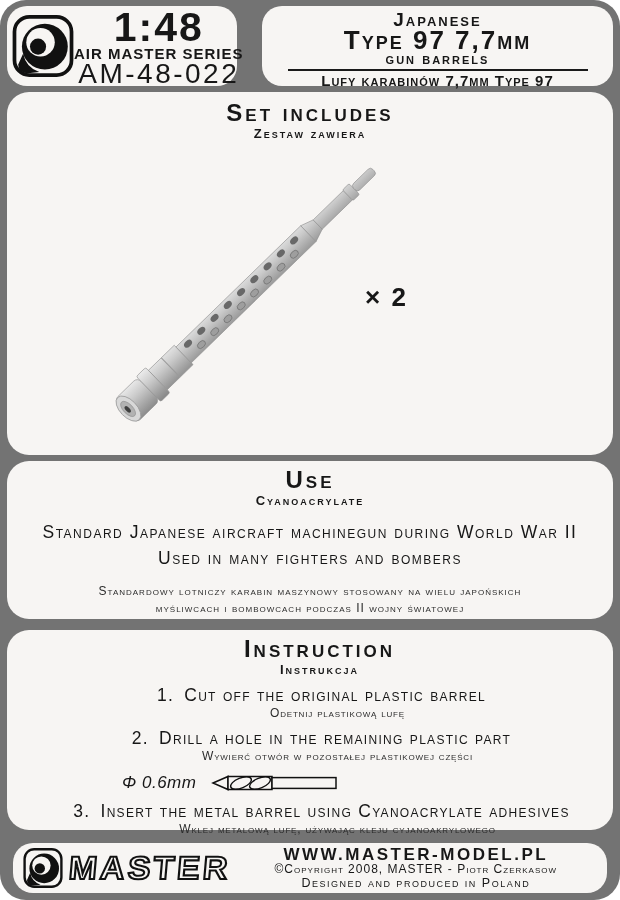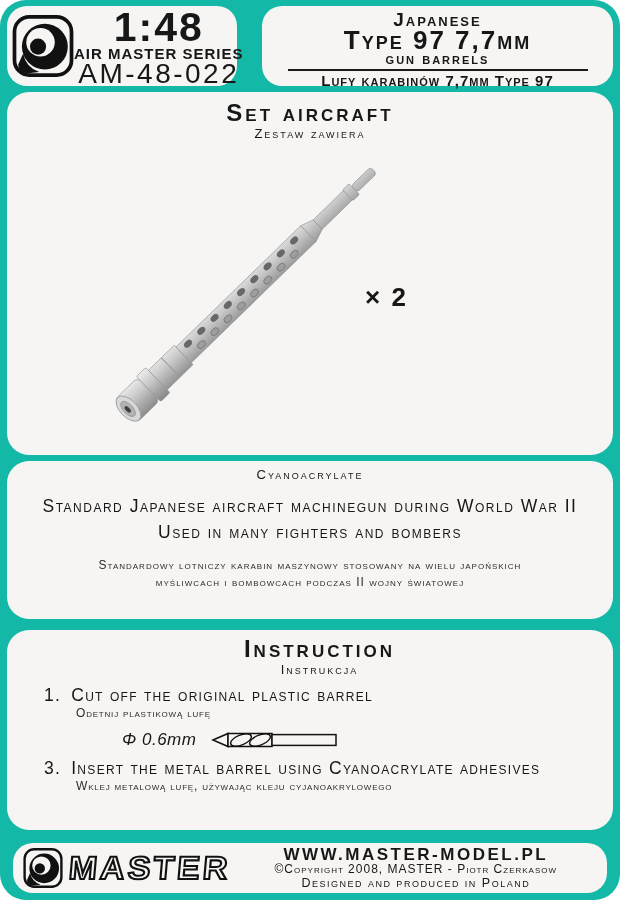--- a/index.html
+++ b/index.html
@@ -1,53 +1,53 @@
 <!DOCTYPE html>
 <html><head>
 <meta charset="utf-8">
 <style>
   * { margin:0; padding:0; box-sizing:border-box; }
   html,body { width:620px; height:900px; background:#ffffff; }
   body { font-family:"Liberation Sans","DejaVu Sans",sans-serif; color:#171717; position:relative; }
-  .page { position:absolute; left:0; top:0; width:620px; height:900px; background:#14b8a6; border-radius:26px; overflow:hidden; }
+  .page { position:absolute; left:0; top:0; width:620px; height:900px; background:#737373; border-radius:26px; overflow:hidden; }
   .panel { position:absolute; left:7px; right:7px; background:#f7f5f3; border-radius:22px; }
 
   
   .hdr-left { position:absolute; left:7px; top:6px; width:230px; height:80px; background:#f7f5f3; border-radius:20px; display:flex; align-items:center; }
   .hdr-left .logo { width:62px; height:68px; margin-left:5px; flex:0 0 auto; }
   .hdr-left .col { flex:1; text-align:center; padding-right:4px; }
   .scale-big { font-size:41px; font-weight:bold; line-height:38px; letter-spacing:2px; }
   .series { font-size:15px; font-weight:bold; letter-spacing:1px; line-height:16px; white-space:nowrap; }
   .prodcode { font-size:28px; font-weight:normal; letter-spacing:2.5px; line-height:23px; white-space:nowrap; }
 
   .hdr-right { position:absolute; left:262px; top:6px; width:351px; height:80px; background:#f7f5f3; border-radius:20px; text-align:center; padding-top:4px; }
   .sc { font-variant:small-caps; }
   .ttl1 { font-size:19px; font-weight:bold; letter-spacing:2px; line-height:19px; }
   .ttl2 { font-size:26px; font-weight:bold; letter-spacing:2px; line-height:22px; }
   .ttl3 { font-size:15px; font-weight:bold; letter-spacing:2px; line-height:15px; }
   .hdr-rule { width:300px; height:2px; background:#1a1a1a; margin:3px auto 2px auto; }
   .ttl-pl { font-size:15px; font-weight:bold; letter-spacing:1px; line-height:16px; }
 
   
   .sec-title { font-variant:small-caps; font-size:24px; font-weight:bold; letter-spacing:3px; text-align:center; line-height:26px; }
-  .sec-sub   { font-variant:small-caps; font-size:13px; font-weight:normal; letter-spacing:2px; text-align:center; line-height:15px; }
+  .sec-sub   { font-variant:small-caps; font-size:13px; font-weight:bold; letter-spacing:2px; text-align:center; line-height:15px; }
 
   
   .panel-set { top:92px; height:363px; padding-top:8px; }
   .barrel-wrap { position:absolute; left:55px; top:60px; width:400px; height:290px; }
   .qty { position:absolute; left:358px; top:190px; font-size:26px; font-weight:bold; letter-spacing:2px; }
 
   
   .panel-use { top:461px; height:158px; padding-top:6px; }
   .use-en { margin-top:11px; text-align:center; font-variant:small-caps; font-size:17.5px; letter-spacing:1.5px; line-height:26px; font-weight:500; }
   .use-pl { margin-top:12px; text-align:center; font-variant:small-caps; font-size:12px; letter-spacing:1px; line-height:17px; color:#2b2b2b; }
 
   
   .panel-ins { top:630px; height:200px; padding-top:6px;padding-left:19px; }
-  .steps { margin:9px 14px 0 18px; }
+  .steps { margin:9px 14px 0 18px;text-align:center; }
   .step-en { font-variant:small-caps; font-size:17.5px; letter-spacing:1.3px; line-height:19px; font-weight:500; white-space:nowrap; }
   .step-en .num { margin-right:10px; }
   .step-pl { font-variant:small-caps; font-size:12px; letter-spacing:0.8px; line-height:13px; margin:2px 0 9px 32px; color:#2b2b2b; }
   .drill-row { display:flex; align-items:center; margin:2px 0 8px 78px; height:22px; }
   .drill-label { font-style:italic; font-size:17px; letter-spacing:0.5px; margin-right:14px; }
 
   
   .footer { position:absolute; left:13px; top:843px; width:594px; height:50px; background:#f7f5f3; border-radius:20px; display:flex; align-items:center; }
   .footer .logo { width:40px; height:42px; margin-left:10px; flex:0 0 auto; }
   .brand { font-size:34px; font-weight:bold; letter-spacing:3px; color:#f7f5f3; -webkit-text-stroke:2.2px #111; transform:skewX(-5deg) scaleY(0.95); margin-left:6px; flex:0 0 auto; }
@@ -78,21 +78,21 @@
 
   <div class="hdr-right">
     <div class="ttl1 sc">Japanese</div>
     <div class="ttl2 sc">Type 97 7,7mm</div>
     <div class="ttl3 sc">gun barrels</div>
     <div class="hdr-rule"></div>
     <div class="ttl-pl sc">Lufy karabinów 7,7mm Type 97</div>
   </div>
 
   <div class="panel panel-set">
-    <div class="sec-title">Set aircraft</div>
+    <div class="sec-title">Set includes</div>
     <div class="sec-sub">Zestaw zawiera</div>
 
     <svg class="barrel-wrap" viewBox="0 0 400 290">
       <defs>
         <linearGradient id="metal" gradientUnits="userSpaceOnUse" x1="0" y1="-18" x2="0" y2="18">
           <stop offset="0" stop-color="#ededed"></stop>
           <stop offset="0.38" stop-color="#cacaca"></stop>
           <stop offset="0.72" stop-color="#a4a4a4"></stop>
           <stop offset="1" stop-color="#868686"></stop>
         </linearGradient>
@@ -136,20 +136,21 @@
         <rect x="266" y="-6.5" width="42" height="13" fill="url(#metal)" stroke="#8d8d8d" stroke-width="0.6"></rect>
         <rect x="308" y="-7.5" width="9" height="15" rx="1.5" fill="url(#metal)" stroke="#8d8d8d" stroke-width="0.6"></rect>
         <rect x="317" y="-4.5" width="27" height="9" rx="3.5" fill="url(#metal)" stroke="#8d8d8d" stroke-width="0.6"></rect>
       </g>
     </svg>
 
     <div class="qty">× 2</div>
   </div>
 
   <div class="panel panel-use">
+    <div class="sec-title">Use</div>
     <div class="sec-sub">Cyanoacrylate</div>
     <div class="use-en">
       <div>Standard Japanese aircraft machinegun during World War II</div>
       <div>Used in many fighters and bombers</div>
     </div>
     <div class="use-pl">
       <div>Standardowy lotniczy karabin maszynowy stosowany na wielu japońskich</div>
       <div>myśliwcach i bombowcach podczas II wojny światowej</div>
     </div>
   </div>
@@ -157,20 +158,24 @@
   <div class="panel panel-ins">
     <div class="sec-title">Instruction</div>
     <div class="sec-sub">Instrukcja</div>
 
     <div class="steps">
       <div>
         <div class="step-en"><span class="num">1.</span><span>Cut off the original plastic barrel</span></div>
         <div class="step-pl">Odetnij plastikową lufę</div>
       </div>
 
+      <div>
+        <div class="step-en"><span class="num">2.</span><span>Drill a hole in the remaining plastic part</span></div>
+        <div class="step-pl">Wywierć otwór w pozostałej plastikowej części</div>
+      </div>
 
       <div class="drill-row">
         <span class="drill-label">Φ 0.6mm</span>
         <svg width="130" height="20" viewBox="0 0 130 20">
           <g fill="#f7f5f3" stroke="#111" stroke-width="1.5">
             <polygon points="3,10 18,3.5 18,16.5"></polygon>
             <rect x="18" y="3.5" width="44" height="13"></rect>
             <rect x="62" y="4.6" width="64" height="10.8"></rect>
           </g>
           <g fill="none" stroke="#111" stroke-width="1.4">

